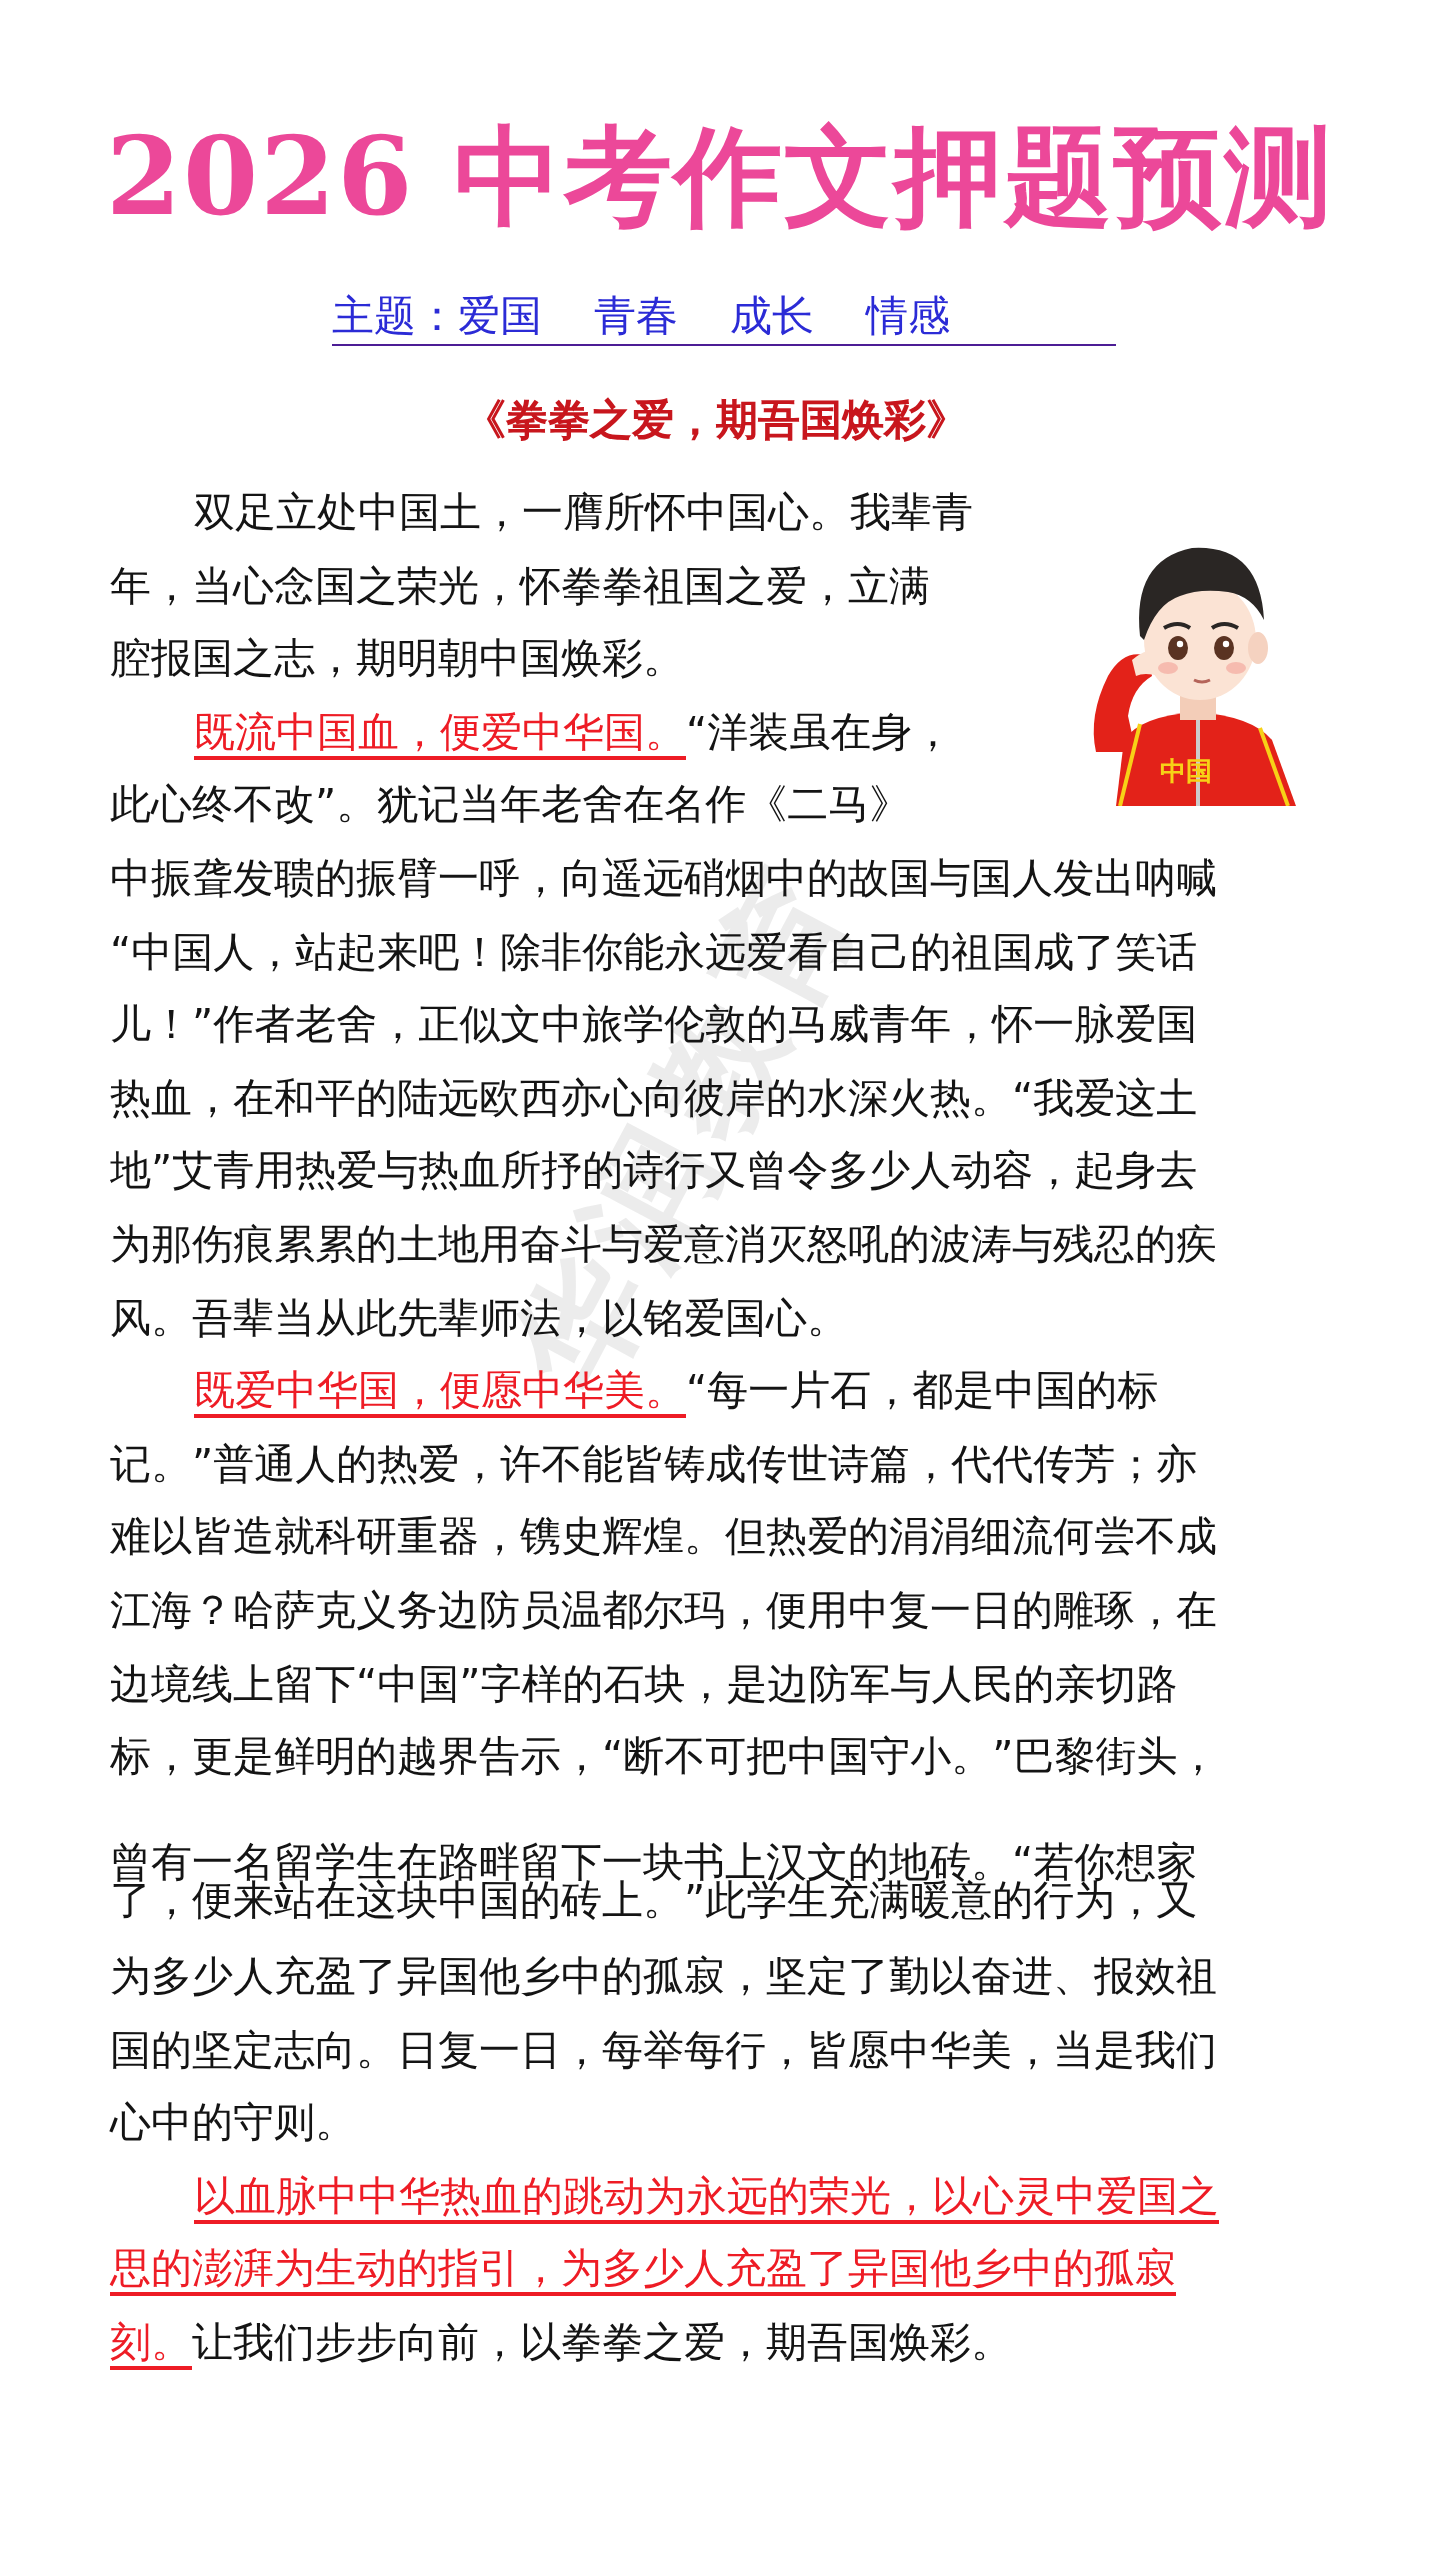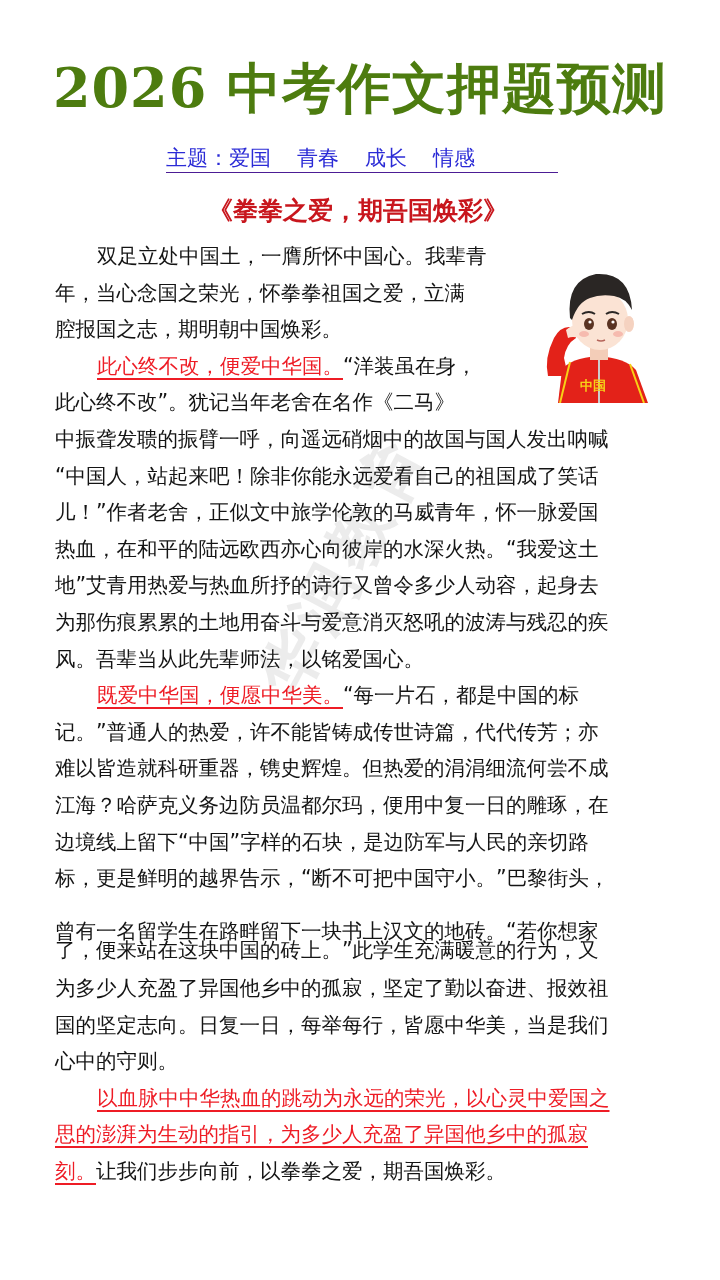--- a/index.html
+++ b/index.html
@@ -1,23 +1,23 @@
 <!DOCTYPE html>
 <html><head>
 <meta charset="utf-8">
 <style>
   html, body { margin:0; padding:0; background:#ffffff; }
   body { width:720px; height:1280px; position:relative; overflow:hidden; font-family:"DejaVu Sans", "Liberation Sans", sans-serif; color:#111; }
-  .title { position:absolute; top:52px; left:0; width:720px; text-align:center; font-family:"DejaVu Serif","Liberation Serif", serif; font-weight:900; font-size:54px; letter-spacing:1px; color:#4d7c0f; line-height:72px; }
+  .title { position:absolute; top:52px; left:0; width:720px; text-align:center; font-family:"DejaVu Serif","Liberation Serif", serif; font-weight:900; font-size:54px; letter-spacing:1px; color:#ec4899; line-height:72px; }
   .themes { position:absolute; top:140px; left:166px; width:392px; height:32px; border-bottom:1px solid #4c1d95; display:flex; align-items:flex-end; font-size:21px; color:#2b2bd6; line-height:28px; }
   .themes span { display:inline-block; }
   .themes .t0 { margin-right:26px; }
   .themes .t1 { margin-right:26px; }
   .themes .t2 { margin-right:26px; }
-  .essay-title { position:absolute; top:190px; left:0; width:716px; text-align:center; font-family:Liberation Sans, sans-serif; font-weight:bold; font-size:25px; color:#c8161d; line-height:40px; }
+  .essay-title { position:absolute; top:190px; left:0; width:716px; text-align:center; font-family:Liberation Serif, serif; font-weight:bold; font-size:21px; color:#c8161d; line-height:40px; }
   .line { position:absolute; left:55px; font-size:20.5px; line-height:30px; white-space:nowrap; color:#141414; }
   .red { color:#ee1c25; text-decoration:underline; text-decoration-color:#ee1c25; text-underline-offset:5px; }
   .avatar { position:absolute; left:540px; top:258px; width:115px; height:145px; }
   .watermark { position:absolute; left:200px; top:520px; transform:rotate(-62deg); font-size:64px; font-weight:bold; color:rgba(120,120,120,0.14); letter-spacing:8px; white-space:nowrap; pointer-events:none; }
 </style>
 </head>
 <body>
 
 <div class="title">2026 中考作文押题预测</div>
 
@@ -29,21 +29,21 @@
 </div>
 
 <div class="essay-title">《拳拳之爱，期吾国焕彩》</div>
 
 <div class="watermark">华润教育</div>
 
 <div id="essay">
     <div class="line" style="top: 241px; left: 97px;"><span>双足立处中国土，一膺所怀中国心。我辈青</span></div>
     <div class="line" style="top: 277.6px;"><span>年，当心念国之荣光，怀拳拳祖国之爱，立满</span></div>
     <div class="line" style="top: 314.2px;"><span>腔报国之志，期明朝中国焕彩。</span></div>
-    <div class="line" style="top: 350.8px; left: 97px;"><span class="red">此心终不改，便爱中华国。</span><span>“洋装虽在身，</span></div>
+    <div class="line" style="top: 350.8px; left: 97px;"><span class="red">既流中国血，便爱中华国。</span><span>“洋装虽在身，</span></div>
     <div class="line" style="top: 387.4px;"><span>此心终不改”。犹记当年老舍在名作《二马》</span></div>
     <div class="line" style="top: 424px;"><span>中振聋发聩的振臂一呼，向遥远硝烟中的故国与国人发出呐喊</span></div>
     <div class="line" style="top: 460.6px;"><span>“中国人，站起来吧！除非你能永远爱看自己的祖国成了笑话</span></div>
     <div class="line" style="top: 497.2px;"><span>儿！”作者老舍，正似文中旅学伦敦的马威青年，怀一脉爱国</span></div>
     <div class="line" style="top: 533.8px;"><span>热血，在和平的陆远欧西亦心向彼岸的水深火热。“我爱这土</span></div>
     <div class="line" style="top: 570.4px;"><span>地”艾青用热爱与热血所抒的诗行又曾令多少人动容，起身去</span></div>
     <div class="line" style="top: 607px;"><span>为那伤痕累累的土地用奋斗与爱意消灭怒吼的波涛与残忍的疾</span></div>
     <div class="line" style="top: 643.6px;"><span>风。吾辈当从此先辈师法，以铭爱国心。</span></div>
     <div class="line" style="top: 680.2px; left: 97px;"><span class="red">既爱中华国，便愿中华美。</span><span>“每一片石，都是中国的标</span></div>
     <div class="line" style="top: 716.8px;"><span>记。”普通人的热爱，许不能皆铸成传世诗篇，代代传芳；亦</span></div>

